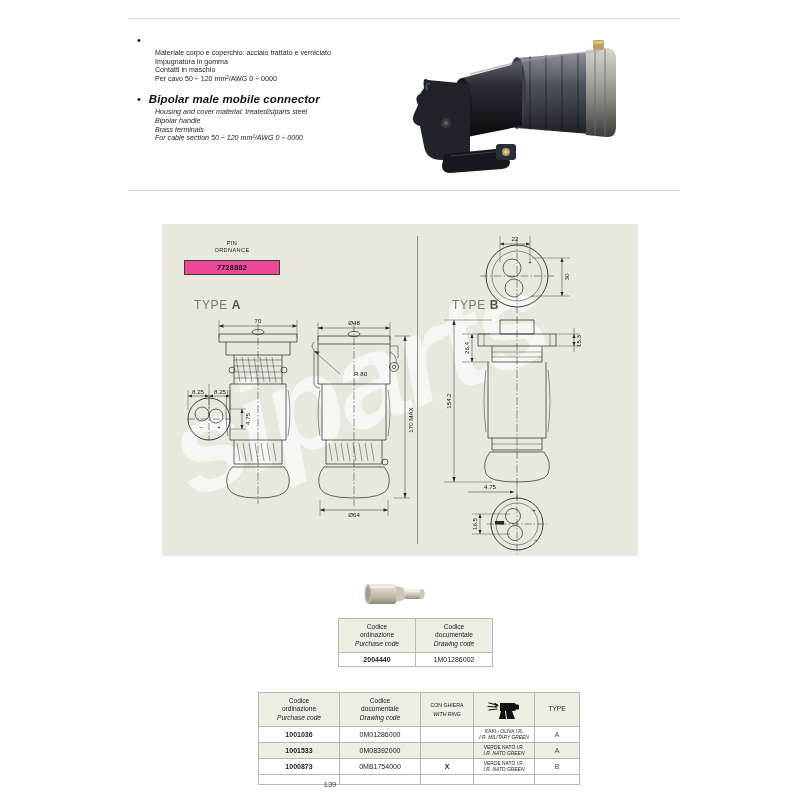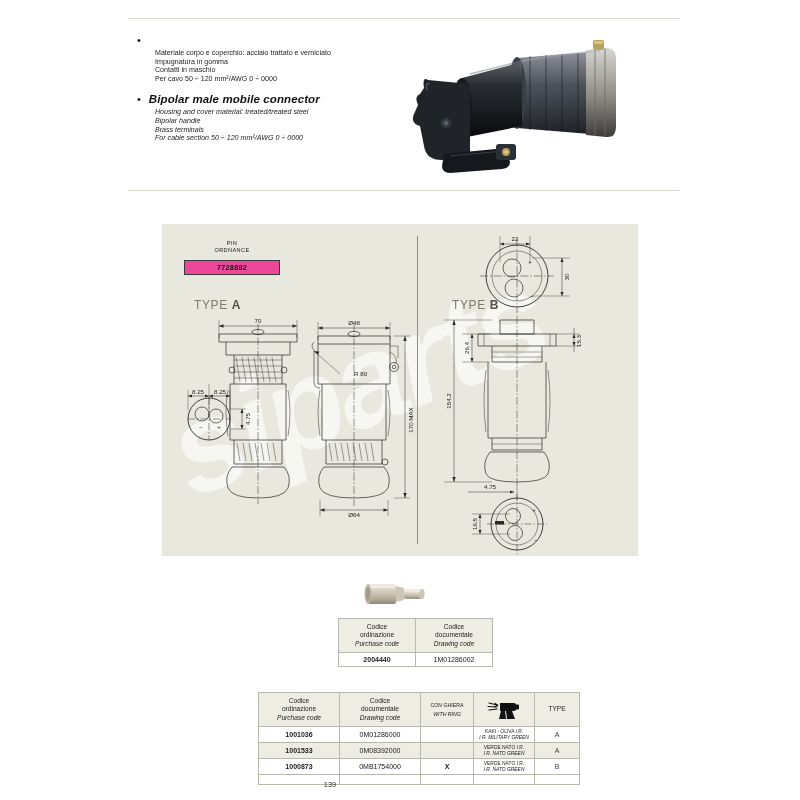--- a/index.html
+++ b/index.html
@@ -114,21 +114,21 @@
       <div>Per cavo 50 ÷ 120 mm²/AWG 0 ÷ 0000</div>
     </div>
 
     <div class="gap"></div>
 
     <div class="bullet-row">
       <span class="dot">•</span>
       <span class="h-en">Bipolar male mobile connector</span>
     </div>
     <div class="sub en">
-      <div>Housing and cover material: treated/treated steel</div>
+      <div>Housing and cover material: treated/siparts steel</div>
       <div>Bipolar handle</div>
       <div>Brass terminals</div>
       <div>For cable section 50 ÷ 120 mm²/AWG 0 ÷ 0000</div>
     </div>
   </div>
 
   <div class="photo">
     <svg width="225" height="152" viewBox="0 0 225 152">
       <defs>
         <linearGradient id="bodyG" x1="0" y1="0" x2="0" y2="1">

